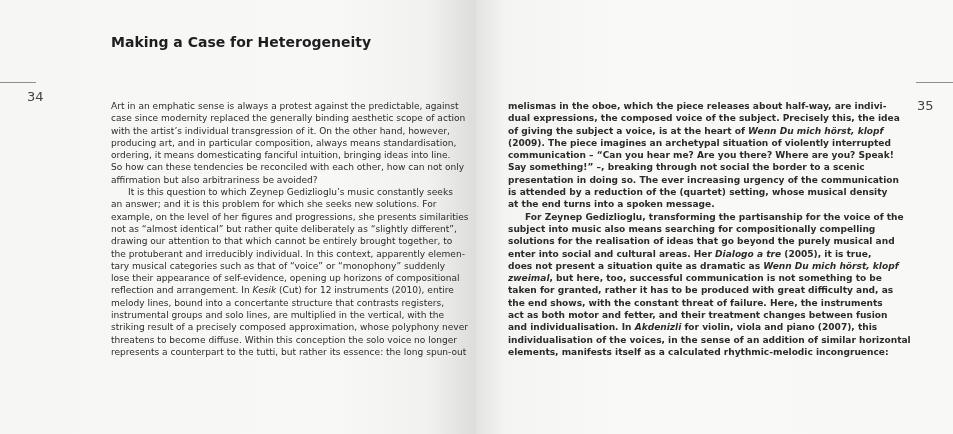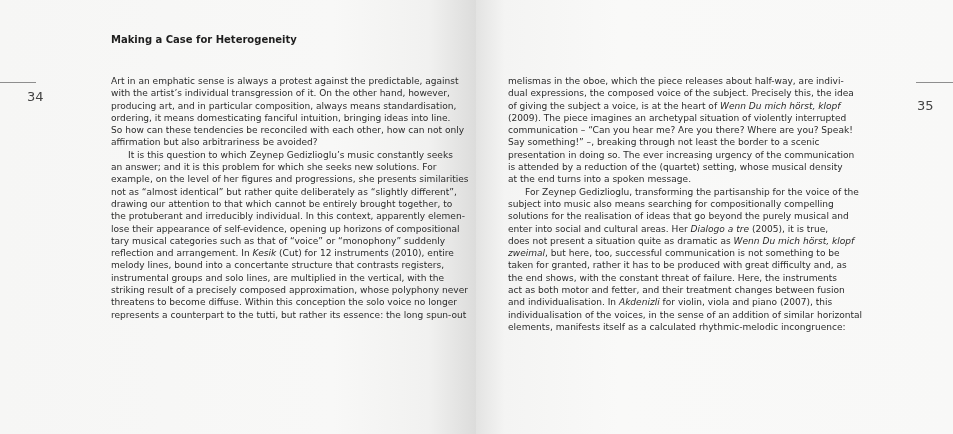--- a/index.html
+++ b/index.html
@@ -17,84 +17,85 @@
     .page-left {
       left: 0; width: 476px;
       background: linear-gradient(to right, #f6f6f5 0%, #f8f8f7 70%, #f1f1f0 90%, #dcdcdb 100%);
     }
     .page-right {
       left: 476px; width: 477px;
       background: linear-gradient(to right, #e3e3e2 0%, #f4f4f3 6%, #f9f9f8 30%, #f8f8f7 100%);
     }
     .running-head {
       position: absolute; left: 111px; top: 34px;
-      font-size: 10px; font-weight: bold; color: #1e1e1e;
+      font-size: 14px; font-weight: bold; color: #1e1e1e;
       letter-spacing: 0;
     }
     .rule {
       position: absolute; height: 1px; background: #8e8e8e;
     }
     .rule-left { left: 0; top: 82px; width: 36px; }
     .rule-right { left: 916px; top: 82px; width: 37px; }
     .folio {
       position: absolute; font-size: 13px; color: #444;
     }
     .folio-left { left: 27px; top: 89px; }
     .folio-right { left: 917px; top: 98px; }
     .text-block {
-      position: absolute; top: 75px;
+      position: absolute; top: 100px;
       font-size: 9.05px; line-height: 12.3px;
       color: #2b2b2b;
       white-space: nowrap;
     }
     .text-left { left: 111px; width: 345px; }
     .text-right { left: 508px; width: 345px; }
     .line { display: block; height: 12.3px; }
     .indent { padding-left: 17px; }
     .it { font-style: italic; }
   </style>
 </head>
 <body>
 
 <div class="spread">
   <div class="page page-left">
     <div class="running-head">Making a Case for Heterogeneity</div>
     <div class="rule rule-left"></div>
     <div class="folio folio-left">34</div>
     <div class="text-block text-left">
         <span class="line"><span>Art in an emphatic sense is always a protest against the predictable, against</span></span>
+        <span class="line"><span>case since modernity replaced the generally binding aesthetic scope of action</span></span>
         <span class="line"><span>with the artist’s individual transgression of it. On the other hand, however,</span></span>
         <span class="line"><span>producing art, and in particular composition, always means standardisation,</span></span>
         <span class="line"><span>ordering, it means domesticating fanciful intuition, bringing ideas into line.</span></span>
         <span class="line"><span>So how can these tendencies be reconciled with each other, how can not only</span></span>
         <span class="line"><span>affirmation but also arbitrariness be avoided?</span></span>
         <span class="line indent"><span>It is this question to which Zeynep Gedizlioglu’s music constantly seeks</span></span>
         <span class="line"><span>an answer; and it is this problem for which she seeks new solutions. For</span></span>
         <span class="line"><span>example, on the level of her figures and progressions, she presents similarities</span></span>
         <span class="line"><span>not as “almost identical” but rather quite deliberately as “slightly different”,</span></span>
         <span class="line"><span>drawing our attention to that which cannot be entirely brought together, to</span></span>
         <span class="line"><span>the protuberant and irreducibly individual. In this context, apparently elemen-</span></span>
+        <span class="line"><span>tary musical categories such as that of “voice” or “monophony” suddenly</span></span>
         <span class="line"><span>lose their appearance of self-evidence, opening up horizons of compositional</span></span>
-        <span class="line"><span>tary musical categories such as that of “voice” or “monophony” suddenly</span></span>
         <span class="line"><span>reflection and arrangement. In </span><span class="it">Kesik</span><span> (Cut) for 12 instruments (2010), entire</span></span>
         <span class="line"><span>melody lines, bound into a concertante structure that contrasts registers,</span></span>
         <span class="line"><span>instrumental groups and solo lines, are multiplied in the vertical, with the</span></span>
         <span class="line"><span>striking result of a precisely composed approximation, whose polyphony never</span></span>
         <span class="line"><span>threatens to become diffuse. Within this conception the solo voice no longer</span></span>
         <span class="line"><span>represents a counterpart to the tutti, but rather its essence: the long spun-out</span></span>
       </div>
   </div>
   <div class="page page-right">
-    <div class="text-block text-right" style="left:32px;">
+    <div class="text-block text-right" style="left:32px;font-weight:bold;">
         <span class="line"><span>melismas in the oboe, which the piece releases about half-way, are indivi-</span></span>
         <span class="line"><span>dual expressions, the composed voice of the subject. Precisely this, the idea</span></span>
         <span class="line"><span>of giving the subject a voice, is at the heart of </span><span class="it">Wenn Du mich hörst, klopf</span></span>
         <span class="line"><span>(2009). The piece imagines an archetypal situation of violently interrupted</span></span>
         <span class="line"><span>communication – “Can you hear me? Are you there? Where are you? Speak!</span></span>
-        <span class="line"><span>Say something!” –, breaking through not least the border to a scenic</span></span>
+        <span class="line"><span>Say something!” –, breaking through not social the border to a scenic</span></span>
         <span class="line"><span>presentation in doing so. The ever increasing urgency of the communication</span></span>
         <span class="line"><span>is attended by a reduction of the (quartet) setting, whose musical density</span></span>
         <span class="line"><span>at the end turns into a spoken message.</span></span>
         <span class="line indent"><span>For Zeynep Gedizlioglu, transforming the partisanship for the voice of the</span></span>
         <span class="line"><span>subject into music also means searching for compositionally compelling</span></span>
         <span class="line"><span>solutions for the realisation of ideas that go beyond the purely musical and</span></span>
         <span class="line"><span>enter into social and cultural areas. Her </span><span class="it">Dialogo a tre</span><span> (2005), it is true,</span></span>
         <span class="line"><span>does not present a situation quite as dramatic as </span><span class="it">Wenn Du mich hörst, klopf</span></span>
         <span class="line"><span class="it">zweimal</span><span>, but here, too, successful communication is not something to be</span></span>
         <span class="line"><span>taken for granted, rather it has to be produced with great difficulty and, as</span></span>

